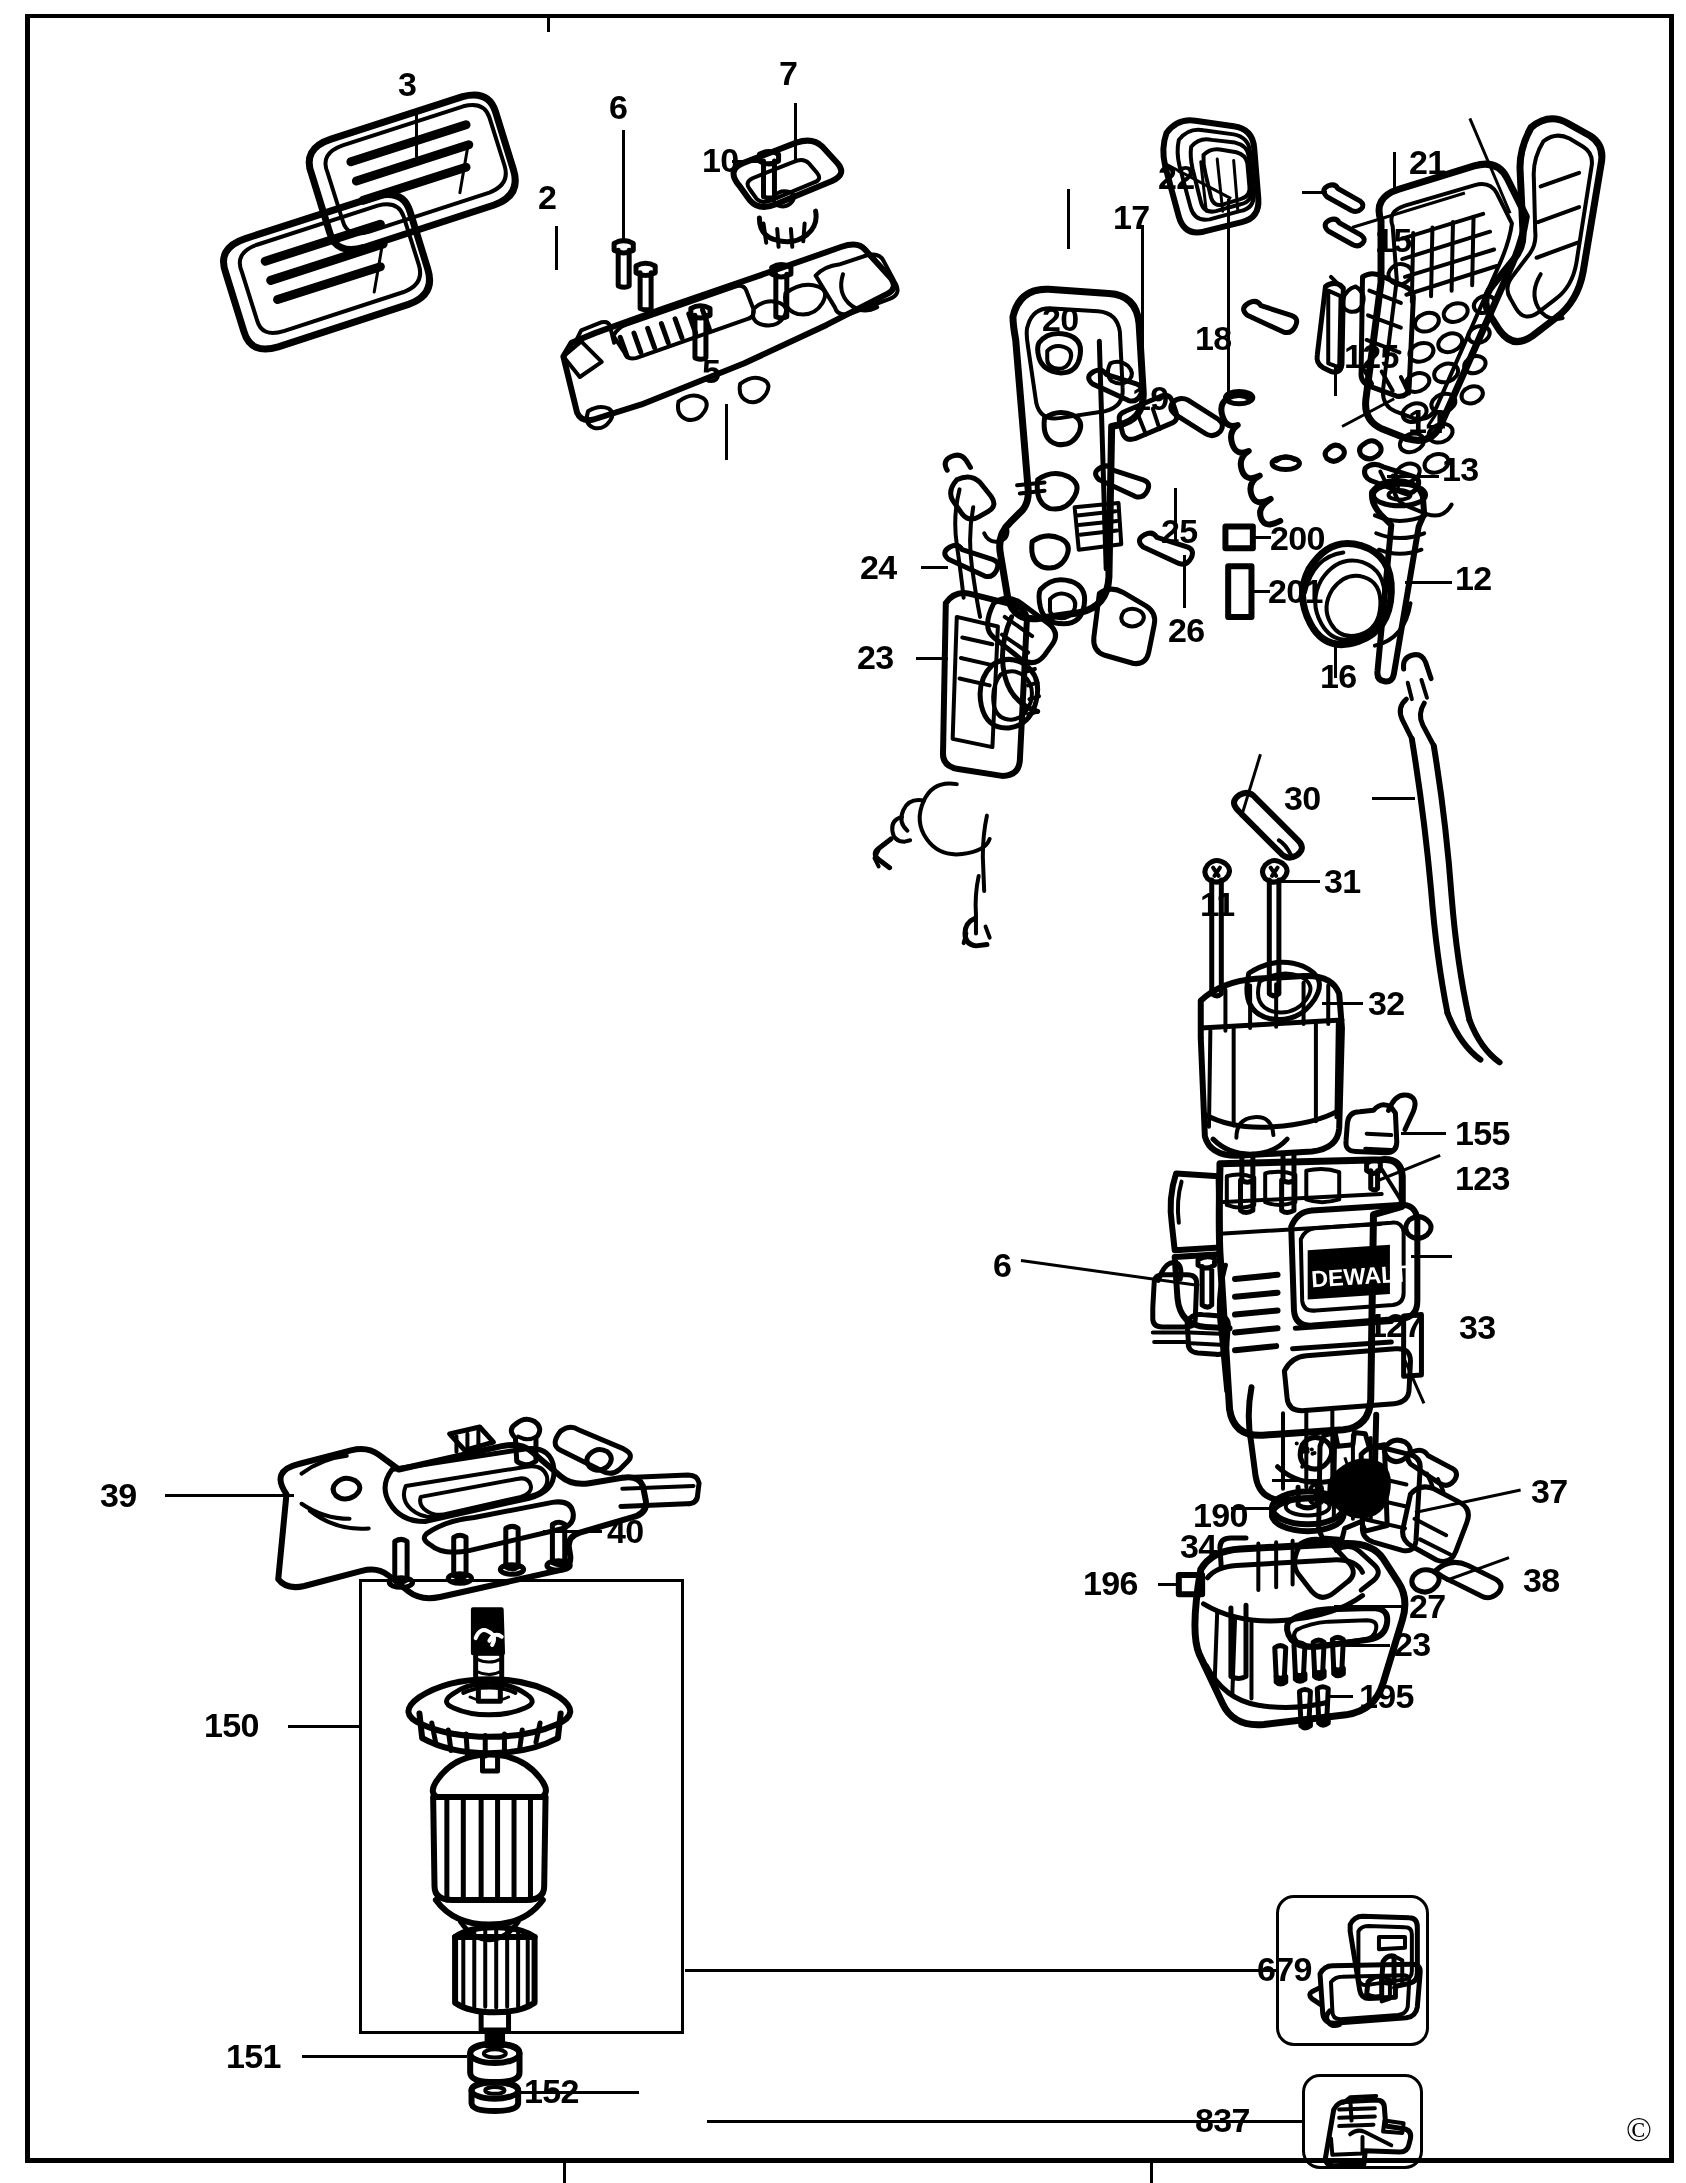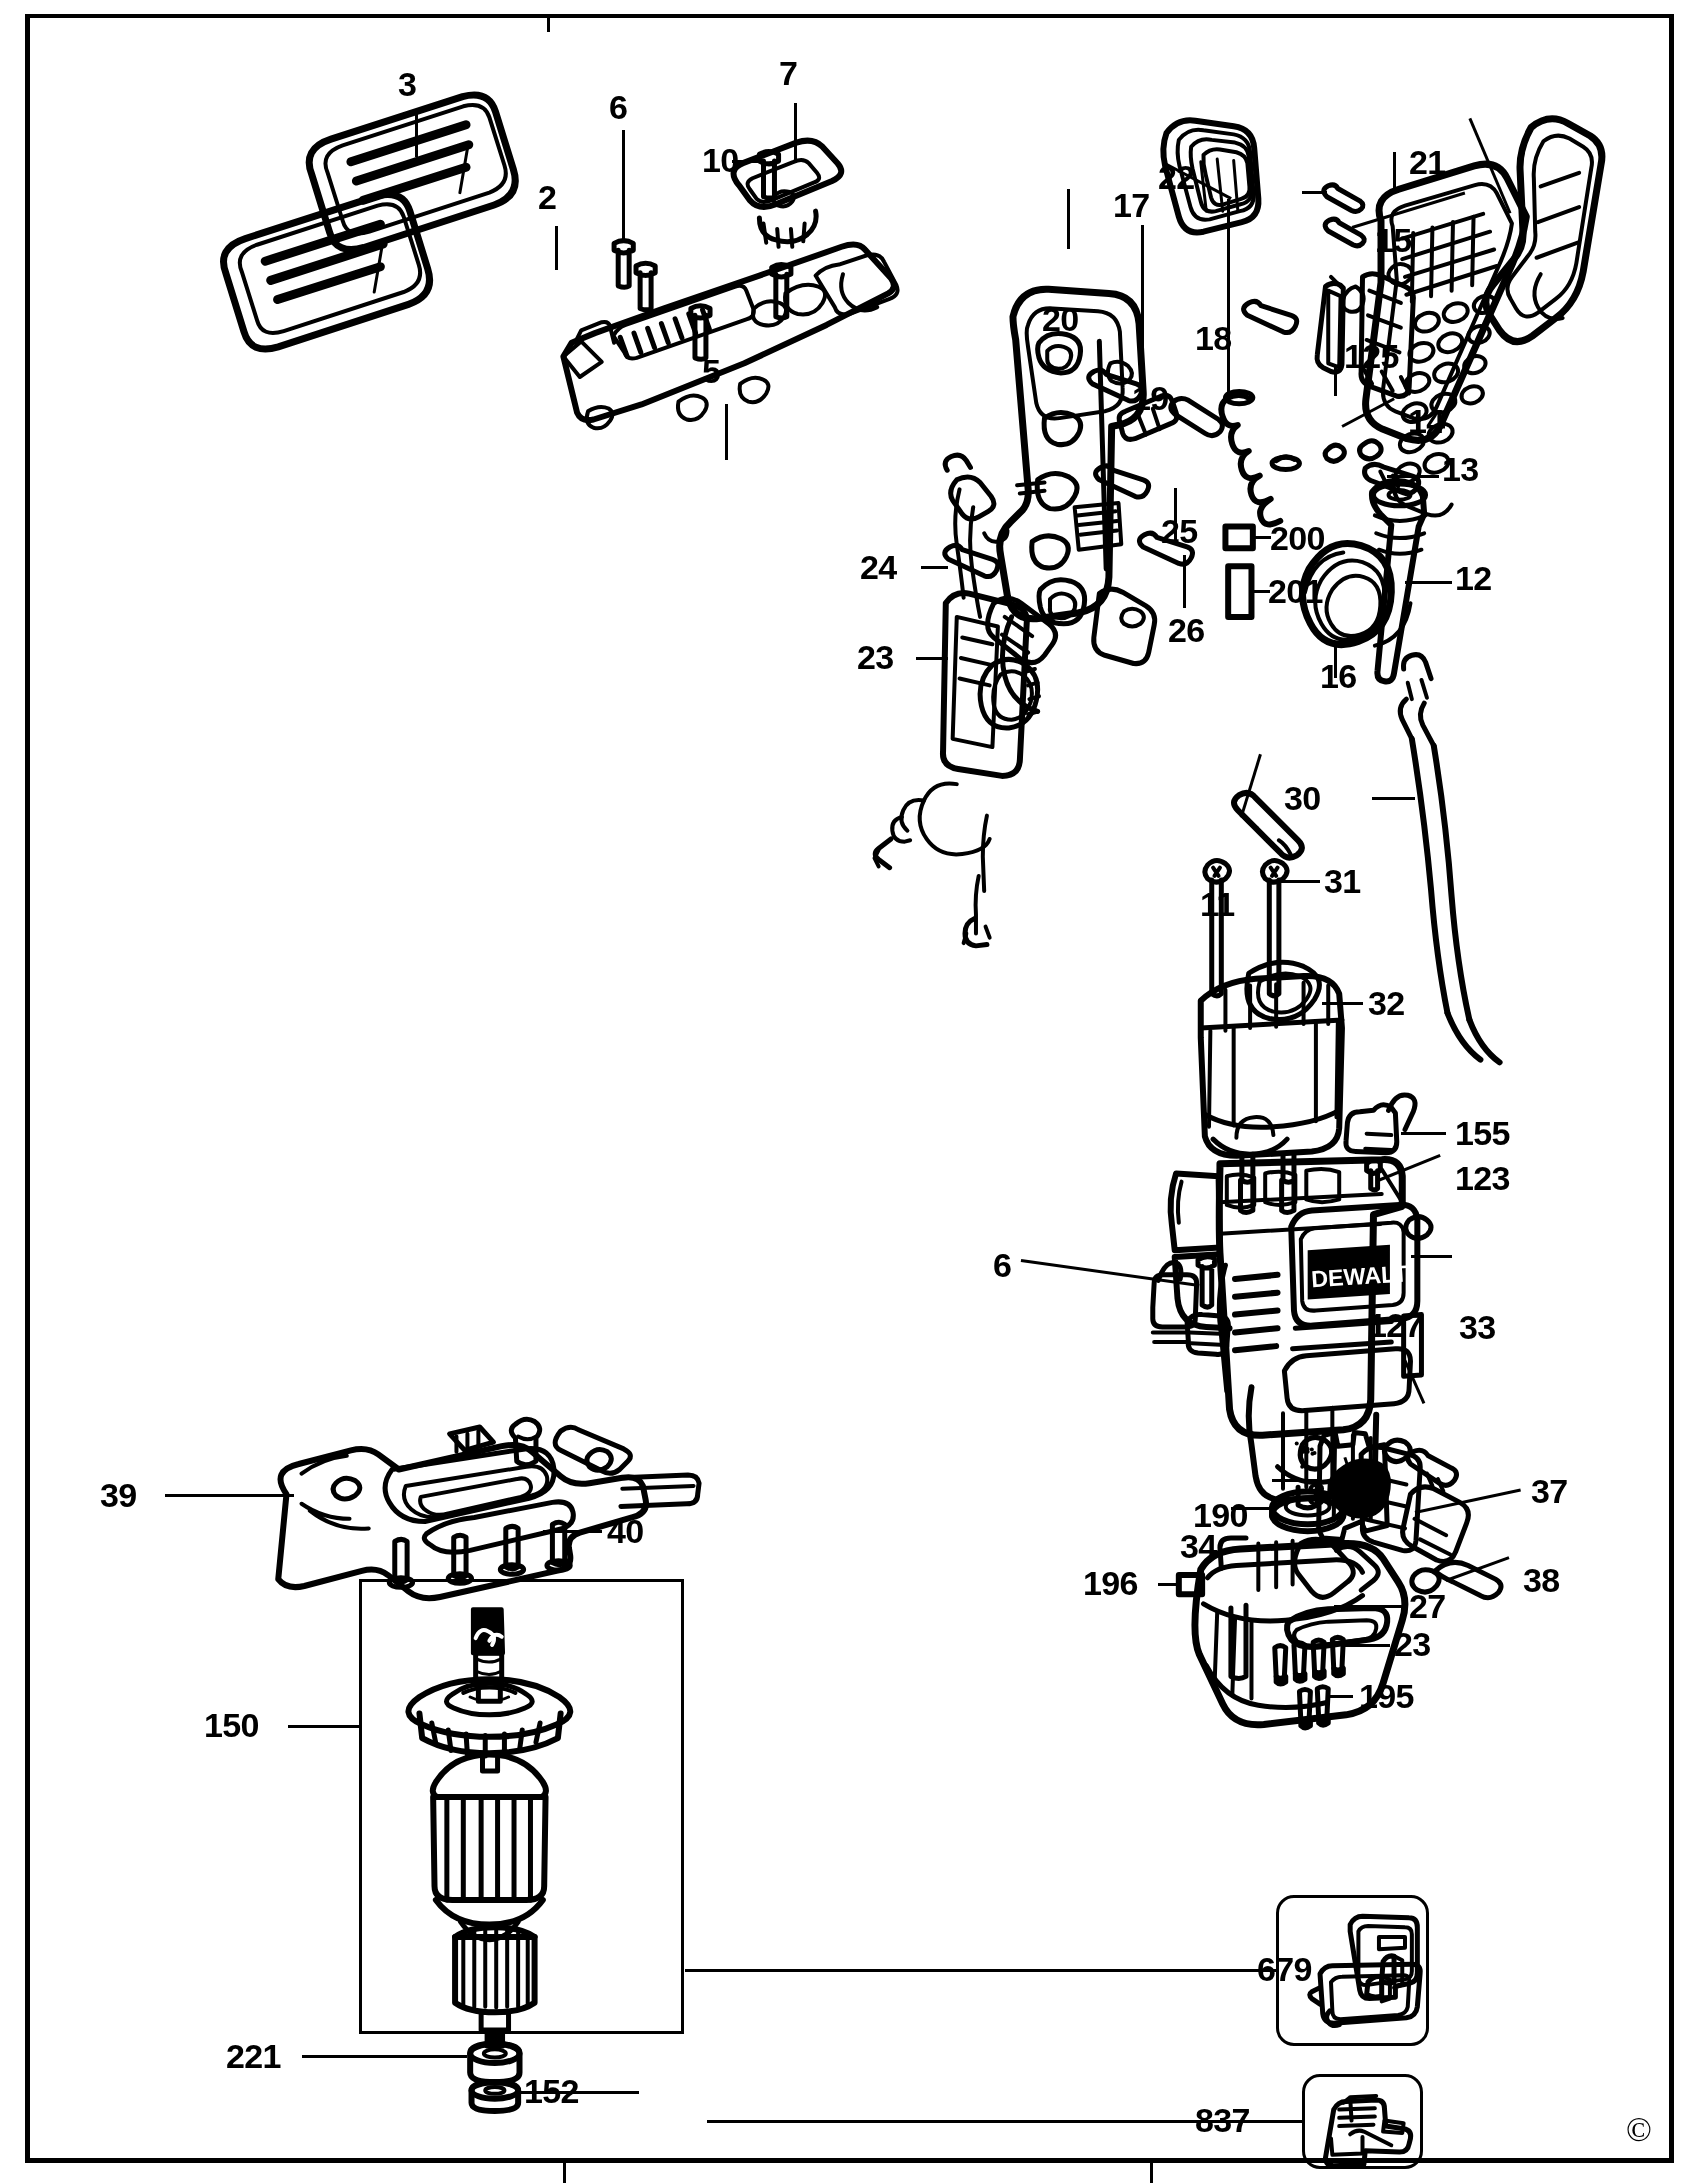--- a/index.html
+++ b/index.html
@@ -596,21 +596,21 @@
   <div class="leader" style="left:707px;top:2120px;width:596px;height:3.4px;"></div>
 
   <div class="lbl s1" style="left:398px;top:67px;">3</div>
   <div class="lbl s1" style="left:538px;top:180px;">2</div>
   <div class="lbl s1" style="left:609px;top:90px;">6</div>
   <div class="lbl s1" style="left:702px;top:143px;">10</div>
   <div class="lbl s1" style="left:779px;top:56px;">7</div>
   <div class="lbl s1" style="left:702px;top:354px;">5</div>
   <div class="lbl s1" style="left:1158px;top:160px;">22</div>
   <div class="lbl s1" style="left:1409px;top:145px;">21</div>
-  <div class="lbl s1" style="left:1113px;top:188px;">17</div>
+  <div class="lbl s1" style="left:1113px;top:200px;">17</div>
   <div class="lbl s1" style="left:1375px;top:223px;">15</div>
   <div class="lbl s1" style="left:1344px;top:339px;">125</div>
   <div class="lbl s1" style="left:1042px;top:302px;">20</div>
   <div class="lbl s1" style="left:1132px;top:381px;">19</div>
   <div class="lbl s1" style="left:1195px;top:321px;">18</div>
   <div class="lbl s1" style="left:1408px;top:404px;">14</div>
   <div class="lbl s1" style="left:1442px;top:452px;">13</div>
   <div class="lbl s1" style="left:1455px;top:561px;">12</div>
   <div class="lbl s1" style="left:1320px;top:659px;">16</div>
   <div class="lbl s1" style="left:1161px;top:514px;">25</div>
@@ -633,21 +633,21 @@
   <div class="lbl s1" style="left:1531px;top:1474px;">37</div>
   <div class="lbl s1" style="left:1523px;top:1563px;">38</div>
   <div class="lbl s1" style="left:1193px;top:1461px;margin-top:37px;">190</div>
   <div class="lbl s1" style="left:1083px;top:1566px;">196</div>
   <div class="lbl s1" style="left:1409px;top:1589px;">27</div>
   <div class="lbl s1" style="left:1394px;top:1627px;">23</div>
   <div class="lbl s1" style="left:1359px;top:1679px;">195</div>
   <div class="lbl s1" style="left:100px;top:1478px;">39</div>
   <div class="lbl s1" style="left:607px;top:1514px;">40</div>
   <div class="lbl s1" style="left:204px;top:1708px;">150</div>
-  <div class="lbl s1" style="left:226px;top:2039px;">221</div>
+  <div class="lbl s1" style="left:226px;top:2039px;">151</div>
   <div class="lbl s1" style="left:524px;top:2074px;">152</div>
   <div class="lbl s1" style="left:1257px;top:1952px;">679</div>
   <div class="lbl s1" style="left:1195px;top:2103px;">837</div>
 
   <div class="copy" style="left:1626px;top:2113px;">©</div>
 
 </div>
 
 
 </body></html>

